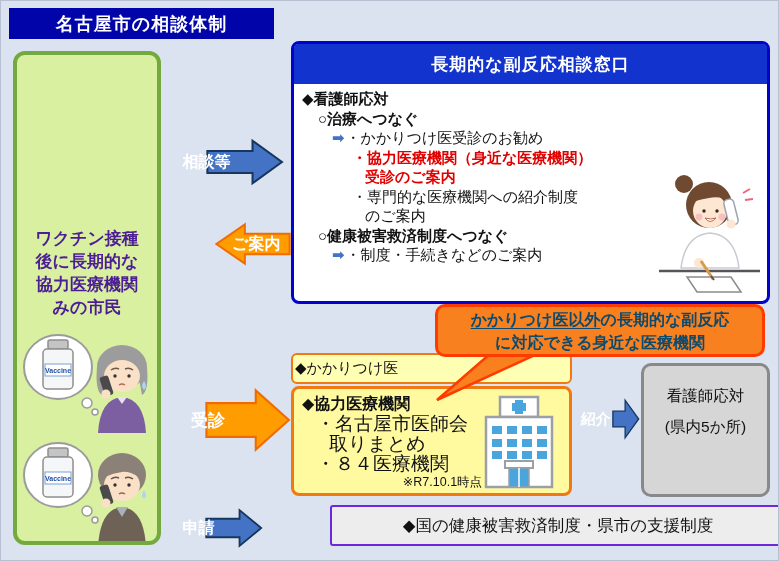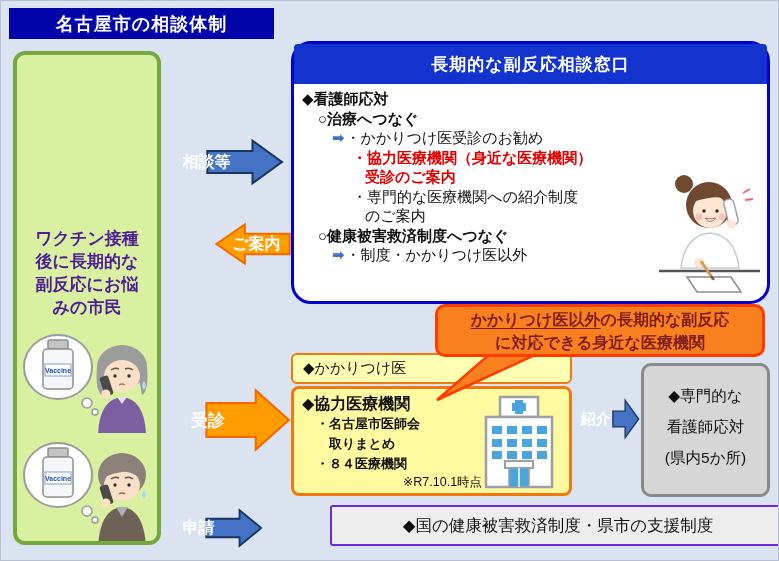--- a/index.html
+++ b/index.html
@@ -26,21 +26,21 @@
     overflow:hidden;
   }
   .citizen-text{
     position:absolute;left:0;top:172px;width:100%;
     text-align:center;font-weight:bold;font-size:17px;line-height:23px;color:#4c1d95;
   }
 
   
   .consult-box{
     left:290px;top:40px;width:479px;height:263px;
-    background:#fff;border:3px solid #0202cc;border-radius:20px;
+    background:#fff;border:3px solid #0202cc;border-radius:8px;
   }
   .consult-header{
     height:40px;background:#1233cd;border-radius:4px 4px 0 0;
     color:#fff;font-weight:bold;font-size:17px;
     display:flex;align-items:center;justify-content:center;letter-spacing:1px;
   }
   .consult-content{padding:5px 8px 0 8px;font-size:15px;line-height:19.5px;}
   .c-line{white-space:nowrap;}
   .bold{font-weight:bold;}
   .red{color:#e00000;font-weight:bold;}
@@ -55,39 +55,39 @@
   .block-arrow svg{display:block;width:100%;height:100%;}
   .arrow-label{
     position:absolute;top:0;height:100%;display:flex;align-items:center;justify-content:center;
     color:#fff;font-weight:bold;
   }
 
   
   .callout{
     left:434px;top:303px;width:330px;height:53px;
     background:#f8801f;border:3px solid #ff3c00;border-radius:10px;
-    color:#7f1d1d;font-weight:bold;font-size:16px;line-height:23px;
+    color:#0c4a6e;font-weight:bold;font-size:16px;line-height:23px;
     text-align:center;z-index:6;padding-top:1px;
   }
   .callout .u{text-decoration:underline;text-underline-offset:3px;}
   .callout-tail{left:428px;top:351px;width:115px;height:50px;z-index:5;}
 
   
   .family-doctor-box{
     left:290px;top:352px;width:281px;height:31px;
     background:#ffffb3;border:2px solid #f07911;border-radius:6px;
-    font-size:15px;line-height:25px;padding-left:10px;z-index:2;
+    font-size:15px;line-height:25px;padding-left:2px;z-index:2;
   }
   .coop-box{
     left:290px;top:385px;width:281px;height:110px;
     background:#fff9a0;border:3px solid #f07911;border-radius:8px;
     padding:4px 8px;z-index:2;
   }
   .coop-title{font-size:16px;font-weight:bold;line-height:21px;}
-  .coop-item{font-size:13px;font-weight:bold;line-height:20px;}
+  .coop-item{font-size:19px;font-weight:normal;line-height:20px;}
   .coop-i1{padding-left:14px;}
   .coop-i2{padding-left:27px;}
   .coop-note{font-size:12.5px;line-height:17px;padding-left:22px;text-align:center;}
 
   
   .specialist-box{
     left:640px;top:362px;width:129px;height:134px;
     background:#d6d6d6;border:3px solid #898989;border-radius:10px;
     font-size:15.5px;text-align:center;padding-top:14px;line-height:31px;
   }
@@ -101,21 +101,21 @@
 <body>
 
 <div class="stage">
 
   <div class="abs title-bar">名古屋市の相談体制</div>
 
   <div class="abs citizen-box">
     <div class="citizen-text">
       <div>ワクチン接種</div>
       <div>後に長期的な</div>
-      <div>副反応にお悩</div>
+      <div>協力医療機関</div>
       <div>みの市民</div>
     </div>
 
     <svg class="abs" style="left:4px;top:278px;" width="134" height="102" viewBox="0 0 134 102">
       <ellipse cx="37" cy="34" rx="34" ry="32" fill="#fff" stroke="#9b9b9b" stroke-width="2"></ellipse>
       <circle cx="66" cy="70" r="5" fill="#fff" stroke="#9b9b9b" stroke-width="1.5"></circle>
       <circle cx="74" cy="79" r="3" fill="#fff" stroke="#9b9b9b" stroke-width="1.5"></circle>
       <g>
         <rect x="27" y="7" width="20" height="9" rx="2" fill="#c4c4c4" stroke="#8f8f8f" stroke-width="1.5"></rect>
         <rect x="22" y="16" width="30" height="40" rx="4" fill="#f4f6f8" stroke="#8f8f8f" stroke-width="1.5"></rect>
@@ -172,21 +172,21 @@
     <div class="consult-header">長期的な副反応相談窓口</div>
     <div class="consult-content">
       <div class="c-line bold">◆看護師応対</div>
       <div class="c-line bold ind1">○治療へつなぐ</div>
       <div class="c-line ind2"><span class="flow-arrow">➡</span><span>・かかりつけ医受診のお勧め</span></div>
       <div class="c-line red ind3">・協力医療機関（身近な医療機関）</div>
       <div class="c-line red ind4">受診のご案内</div>
       <div class="c-line ind3">・専門的な医療機関への紹介制度</div>
       <div class="c-line ind4">のご案内</div>
       <div class="c-line bold ind1">○健康被害救済制度へつなぐ</div>
-      <div class="c-line ind2"><span class="flow-arrow">➡</span><span>・制度・かかりつけ医以外</span></div>
+      <div class="c-line ind2"><span class="flow-arrow">➡</span><span>・制度・手続きなどのご案内</span></div>
     </div>
 
     <svg class="abs" style="right:5px;bottom:2px;" width="105" height="128" viewBox="0 0 105 128">
       <circle cx="27" cy="13" r="9" fill="#6f4a31"></circle>
       <circle cx="52" cy="34" r="23" fill="#6f4a31"></circle>
       <circle cx="53" cy="40" r="17" fill="#fde6d2"></circle>
       <path d="M30 34 Q34 14 56 16 Q74 18 74 32 Q64 24 52 27 Q38 29 30 34 Z" fill="#6f4a31"></path>
       <path d="M42 36 q4 -2 7 0" stroke="#4e3категория321" stroke-width="1.4" fill="none"></path>
       <circle cx="47" cy="40" r="1.7" fill="#3a2a1e"></circle>
       <circle cx="60" cy="40" r="1.7" fill="#3a2a1e"></circle>
@@ -279,21 +279,20 @@
           <rect x="43" y="56" width="10" height="8"></rect>
           <rect x="58" y="56" width="10" height="8"></rect>
       </g>
       <rect x="26" y="66" width="28" height="7" fill="#fff" stroke="#9aa0a6" stroke-width="2"></rect>
       <rect x="30" y="73" width="20" height="19" fill="#49a5dc" stroke="#9aa0a6" stroke-width="1.5"></rect>
       <line x1="40" y1="73" x2="40" y2="92" stroke="#fff" stroke-width="1.5"></line>
     </svg>
   </div>
 
   <div class="abs specialist-box">
-    <div>◆専門的な</div>
     <div>看護師応対</div>
     <div>(県内5か所)</div>
   </div>
 
   <div class="abs support-box">
     <span>◆国の健康被害救済制度・県市の支援制度</span>
   </div>
 
 </div>
 

